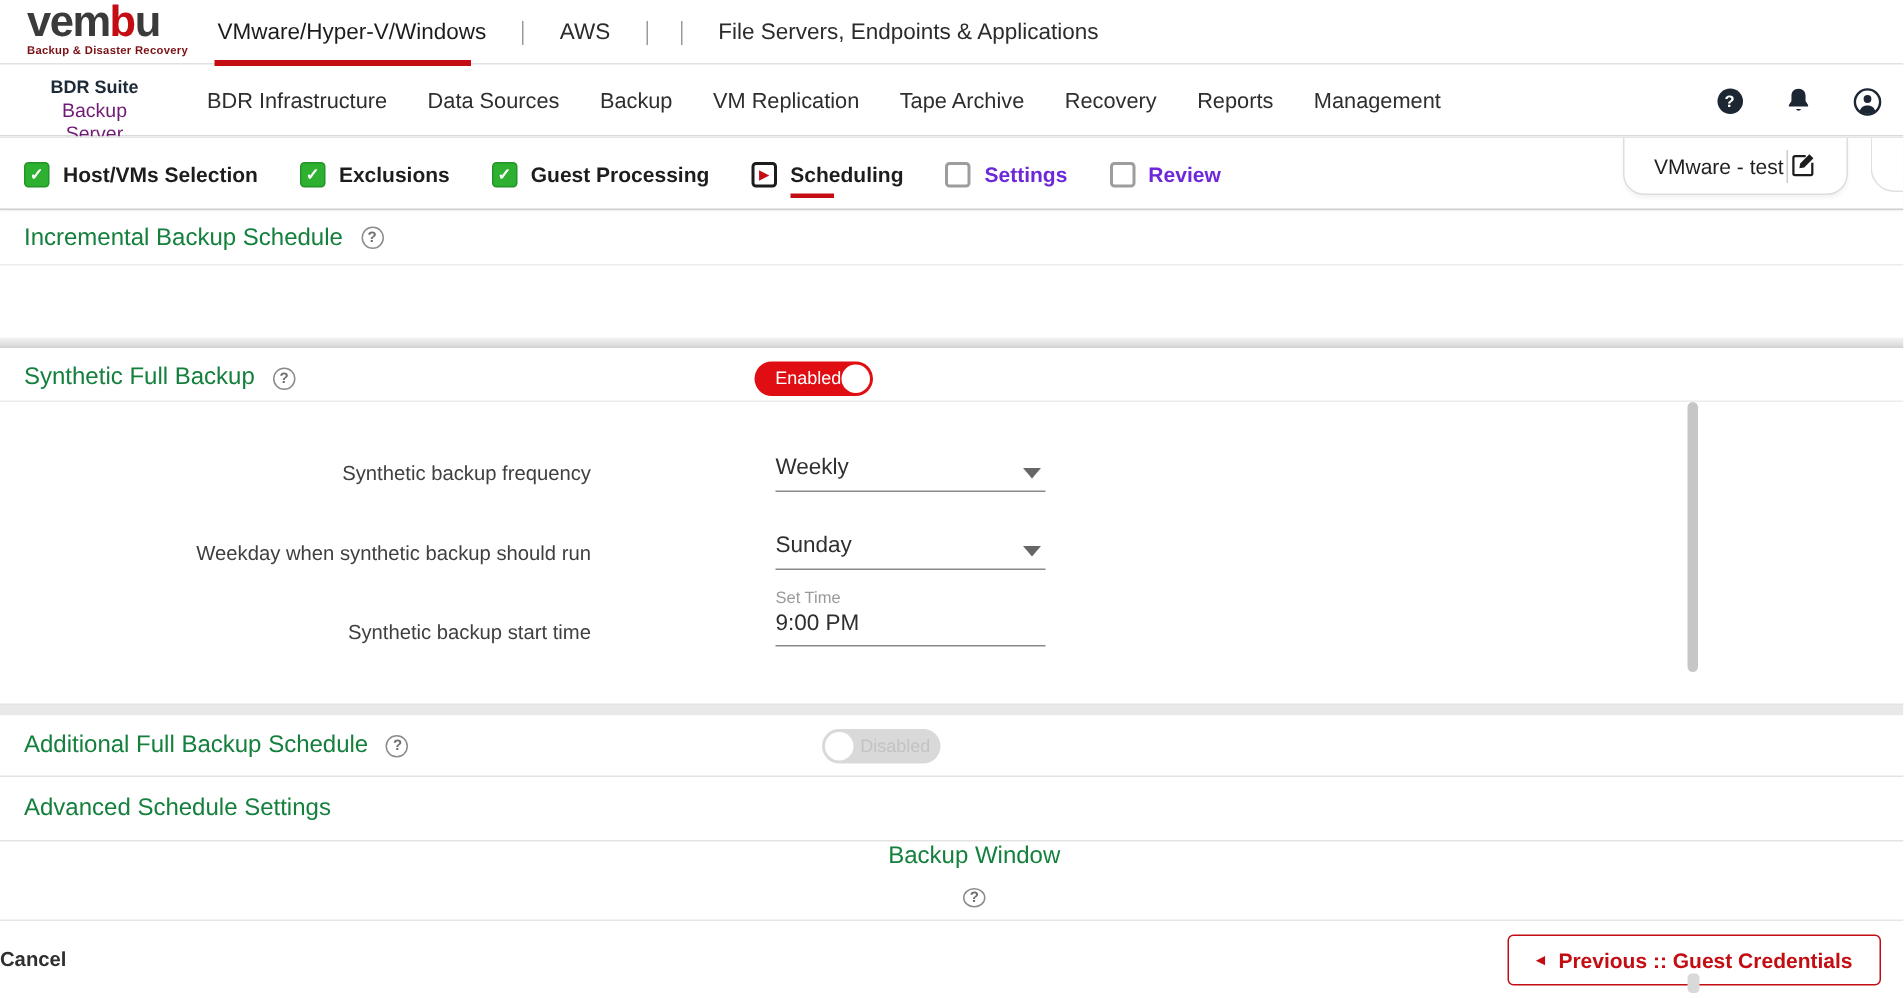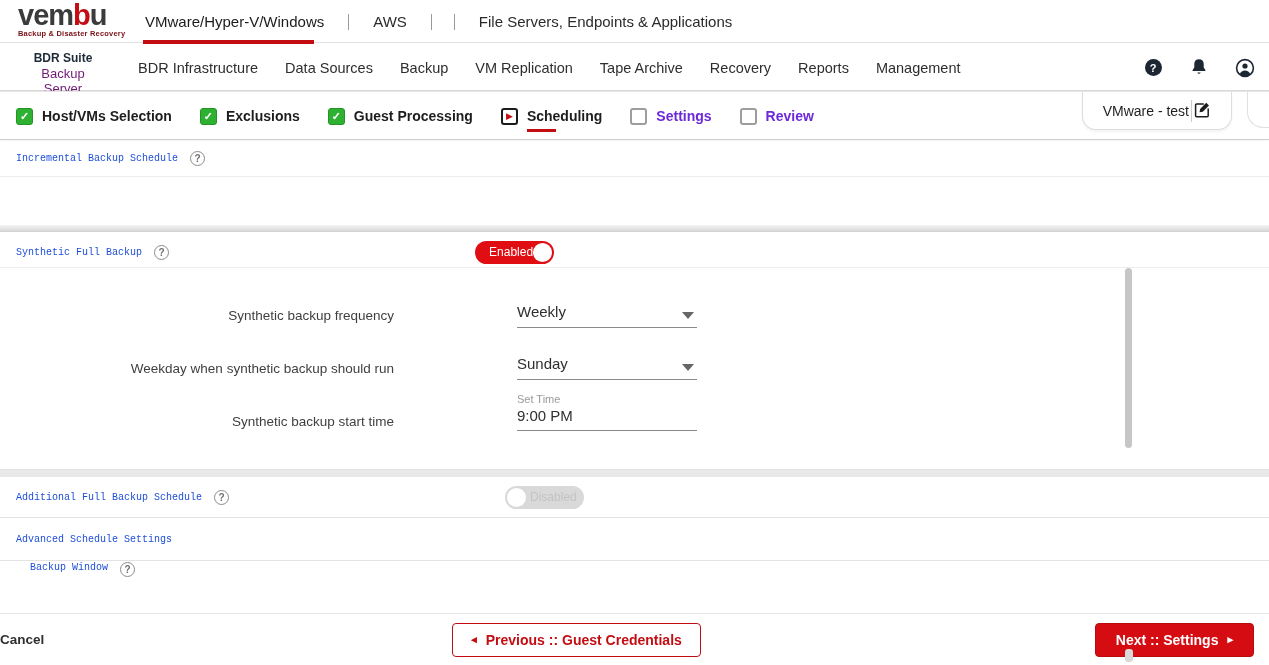--- a/index.html
+++ b/index.html
@@ -48,21 +48,21 @@
     border-radius:0 0 14px 14px; display:flex; align-items:center; gap:2px; padding:0 20px;
     box-shadow:0 2px 3px rgba(0,0,0,.05); }
   #jobtab .jobname { font-size:14px; color:#1f1f1f; }
   #jobtab .vdiv { width:1px; height:22px; background:#ccc; }
   #edge-curve { right:0; top:0; width:22px; height:36px; border-left:1px solid #e0e0e0;
     border-bottom:1px solid #e0e0e0; border-radius:0 0 0 16px; background:#fff; }
 
   
   .card { background:#fff; left:0; width:1269px; }
   .sec-head { display:flex; align-items:center; gap:12px; padding-left:16px; }
-  .sec-title { font-size:10px; color:#1d4ed8;font-family:Liberation Mono, monospace; }
+  .sec-title { font-size:16px; color:#15803d; }
   .help-out { width:15px; height:15px; border-radius:50%; border:1px solid #8b8b8b; color:#6f6f6f;
     font-size:10px; font-weight:bold; display:flex; align-items:center; justify-content:center; cursor:pointer; }
 
   #card-incr { top:141px; height:84px; }
   #card-incr .sec-head { height:36px; border-bottom:1px solid #ececec; }
   #hscroll { left:0; top:225px; width:1269px; height:7px;
     background:linear-gradient(180deg,#f4f4f4 0%,#dcdcdc 75%,#cfcfcf 100%); }
 
   #card-syn { top:237px; height:233px; border-bottom:1px solid #e3e3e3; }
   #card-syn .sec-head { height:31px; border-bottom:1px solid #ececec; }
@@ -82,21 +82,21 @@
     border-left:6px solid transparent; border-right:6px solid transparent; border-top:7px solid #666; }
   .float-lab { font-size:11px; color:#9a9a9a; }
   #vscroll { right:2px; top:268px; width:7px; height:180px; background:#c6c6c6; border-radius:4px; }
 
   #gap1 { left:0; top:470px; width:1269px; height:7px; background:#e9e9e9; }
   #card-add { top:477px; height:41px; border-bottom:1px solid #e3e3e3; }
   #card-add .sec-head { height:40px; }
   #card-adv { top:518px; height:43px; border-bottom:1px solid #e3e3e3; }
   #card-adv .sec-head { height:42px; }
   #card-bw { top:562px; height:49px; }
-  #card-bw .sec-head { height:100%; padding-left:30px; align-items:flex-start; padding-bottom:8px; }
+  #card-bw .sec-head { height:100%; padding-left:30px; align-items:center; padding-bottom:8px;flex-direction:column; }
   #footline { left:0; top:613px; width:1269px; height:1px; background:#e6e6e6; }
 
   
   #footer { left:0; top:614px; width:1269px; height:51px; background:#fff;
     display:flex; align-items:center; justify-content:space-between; gap:14px; padding-right:15px; }
   #cancel { font-size:13.5px; font-weight:bold; color:#2f2f2f; cursor:pointer; margin-right:14px; }
   .btn { height:34px; border-radius:4px; font-size:14px; font-weight:bold; display:flex; align-items:center;
     gap:9px; cursor:pointer; }
   #btn-prev { background:#fff; border:1px solid #c40d12; color:#c40d12; padding:0 18px; }
   #btn-next { background:#d50d13; border:1px solid #b80b10; color:#fff; padding:0 20px; }
@@ -267,21 +267,17 @@
   </div>
 
   <div id="footline" class="abs"></div>
 
   <div id="footer" class="abs">
     <span id="cancel">Cancel</span>
     <div class="btn" id="btn-prev">
       <span class="arrow">◂</span>
       <span>Previous :: Guest Credentials</span>
     </div>
-    <div class="btn" id="btn-next">
-      <span>Next :: Settings</span>
-      <span class="arrow">▸</span>
-    </div>
   </div>
 
   <div id="corner-scroll" class="abs"></div>
 
 </div>
 
 </body></html>

